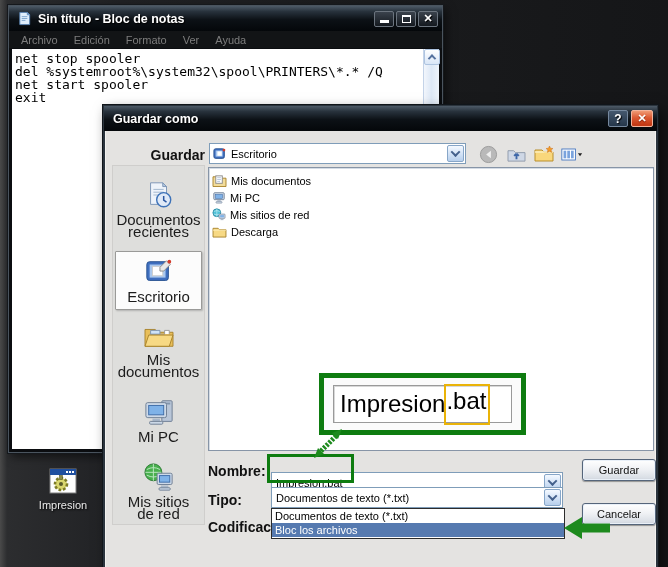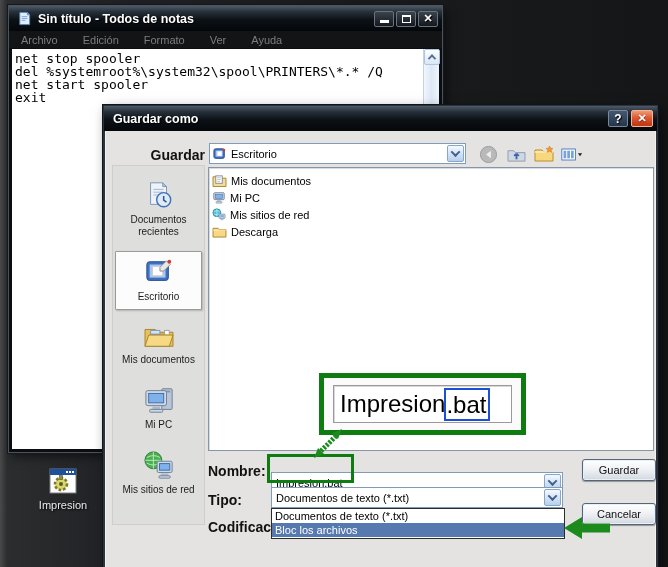--- a/index.html
+++ b/index.html
@@ -47,21 +47,21 @@
   
   #notepad {
     left:8px; top:5px; width:435px; height:448px;
     background:#0b0d10; border:1px solid #4a545e;
     box-shadow: 0 0 0 1px #15181c, 3px 4px 9px rgba(0,0,0,.55);
   }
   #notepad .titlebar { padding:0 4px 0 8px; }
   #notepad .title { flex:1; margin-left:6px; }
   #np-menubar {
     height:17px; background:#121416; display:flex; align-items:center;
-    gap:25px; padding-left:12px; font-size:11px; color:#7d7d7d;
+    gap:16px; padding-left:12px; font-size:11px; color:#7d7d7d;
   }
   #np-text {
     position:absolute; left:3px; top:43px; right:3px; bottom:3px;
     background:#fff; color:#000;
     font-family:"DejaVu Sans Mono", monospace; font-size:13px; line-height:13px;
     padding:3px 2px 0 3px; white-space:pre;
   }
   #np-scroll {
     position:absolute; right:3px; top:43px; bottom:3px; width:16px;
     background: linear-gradient(90deg,#f2f6fc,#dde8f6 50%,#eef4fb);
@@ -104,42 +104,42 @@
   
   #places {
     left:7px; top:58px; width:93px; height:360px;
     background:#dededc; border:1px solid #cfcecc;
     display:flex; flex-direction:column; align-items:stretch; padding-top:8px;
   }
   .place {
     display:flex; flex-direction:column; align-items:center;
     padding:5px 2px 6px; margin:0 2px 6px; border:1px solid transparent;
   }
-  .place .plabel { font-size:10px; color:#1c1c1c; text-align:center; line-height:12px; margin-top:4px; }
+  .place .plabel { font-size:15px; color:#1c1c1c; text-align:center; line-height:12px; margin-top:4px; }
   .place.selected { background:#fcfcfc; border:1px solid #9a9a98; border-radius:1px; box-shadow:1px 1px 2px rgba(0,0,0,.2); }
   
   #filelist {
     left:103px; top:60px; width:446px; height:284px;
     background:#fff; border:1px solid #8795a7;
     box-shadow: inset 1px 1px 0 #d5dce5;
     padding:4px 0 0 3px;
   }
   .flitem { display:flex; align-items:center; height:17px; font-size:11px; color:#000; gap:4px; }
   
   #magbox {
     left:214px; top:266px; width:207px; height:62px;
     background:#fbfbfb; border:5px solid #0e7c10;
   }
   #magfield {
     position:absolute; left:9px; top:7px; right:9px; bottom:7px;
     background:#fff; border:1px solid #9a9a9a; box-shadow: inset 1px 1px 0 #d8d8d8;
     display:flex; align-items:center; padding-left:6px;
     font-size:24px; color:#000; letter-spacing:0px; font-family:"Liberation Sans",sans-serif;
   }
-  #magext { border:2px solid #1d4ed8; padding:1px 2px 0 0; margin-left:-1px; }
+  #magext { border:2px solid #eab308; padding:1px 2px 8px 0; margin-left:-1px; }
   
   #name-label  { left:103px; top:356px; }
   #name-combo  { left:166px; top:349px; width:292px;margin-top:16px; }
   #name-annot  { left:162px; top:347px; width:87px; height:29px; border:3px solid #0e7c10; background:transparent; z-index:6; }
   #type-label  { left:103px; top:385px; }
   #type-combo  { left:166px; top:380px; width:292px; }
   #enc-label   { left:103px; top:412px; }
   #btn-save    { left:477px; top:352px; }
   #btn-cancel  { left:477px; top:396px; }
   #ddlist {
@@ -159,21 +159,21 @@
 </head>
 <body>
 
 <div class="abs" id="notepad">
   <div class="titlebar">
     <svg width="15" height="15" viewBox="0 0 16 16">
       <path d="M3 1.5 L11 1.5 L13.5 4 L13.5 14.5 L3 14.5 Z" fill="#dfeefc" stroke="#5a84b4"></path>
       <path d="M11 1.5 L11 4 L13.5 4 Z" fill="#9cc0e8" stroke="#5a84b4"></path>
       <path d="M5 6 h6 M5 8 h6 M5 10 h4" stroke="#7da4cc" stroke-width="1"></path>
     </svg>
-    <span class="title">Sin título - Todos de notas</span>
+    <span class="title">Sin título - Bloc de notas</span>
     <span class="winbtn">
         <span style="width:9px;height:3px;background:#fff;margin-top:6px"></span>
       </span>
     <span class="winbtn">
         <span style="width:9px;height:8px;border:1px solid #fff;border-top-width:2px"></span>
       </span>
     <span class="winbtn">✕</span>
   </div>
   <div id="np-menubar">
     <span>Archivo</span>

